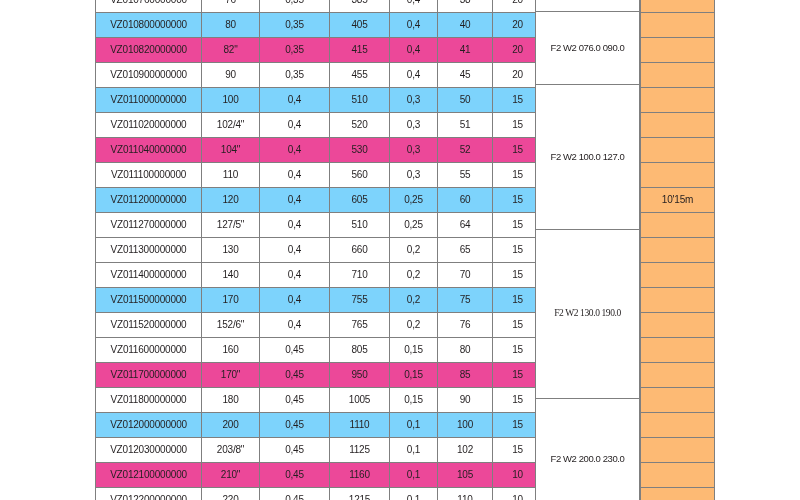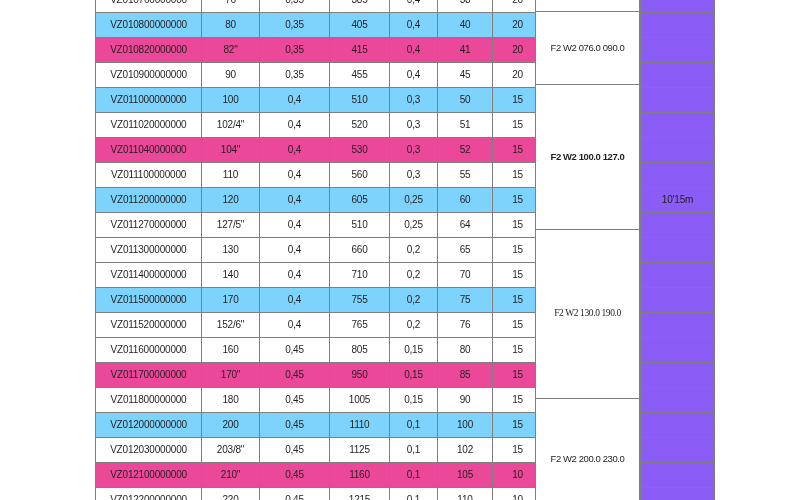--- a/index.html
+++ b/index.html
@@ -93,21 +93,21 @@
   
   #right-table {
     position: absolute;
     left: 640px;
     top: -13px;
     width: 75px;
   }
   #right-table td {
     height: 24px;
     font-size: 10px;
-    background: #8b5cf6;
+    background: #fdba74;
   }
 
   
   #right-plate {
     position: absolute;
     left: 716px;
     top: 0;
     width: 84px;
     height: 500px;
     background: #ffffff;
@@ -356,21 +356,21 @@
     <tbody>
         <tr>
           <td rowspan="1" class="blankgroup" style="height: 24px;"></td>
         </tr>
         <tr>
           <td rowspan="3" style="height: 72px;">F2 W2 076.0 090.0</td>
         </tr>
         <tr></tr>
         <tr></tr>
         <tr>
-          <td rowspan="6" style="height: 144px; font-weight: bold;">F2 W2 100.0 127.0</td>
+          <td rowspan="6" style="height: 144px;">F2 W2 100.0 127.0</td>
         </tr>
         <tr></tr>
         <tr></tr>
         <tr></tr>
         <tr></tr>
         <tr></tr>
         <tr>
           <td rowspan="7" style="height: 168px; font-family: Liberation Serif, serif;">F2 W2 130.0 190.0</td>
         </tr>
         <tr></tr>

